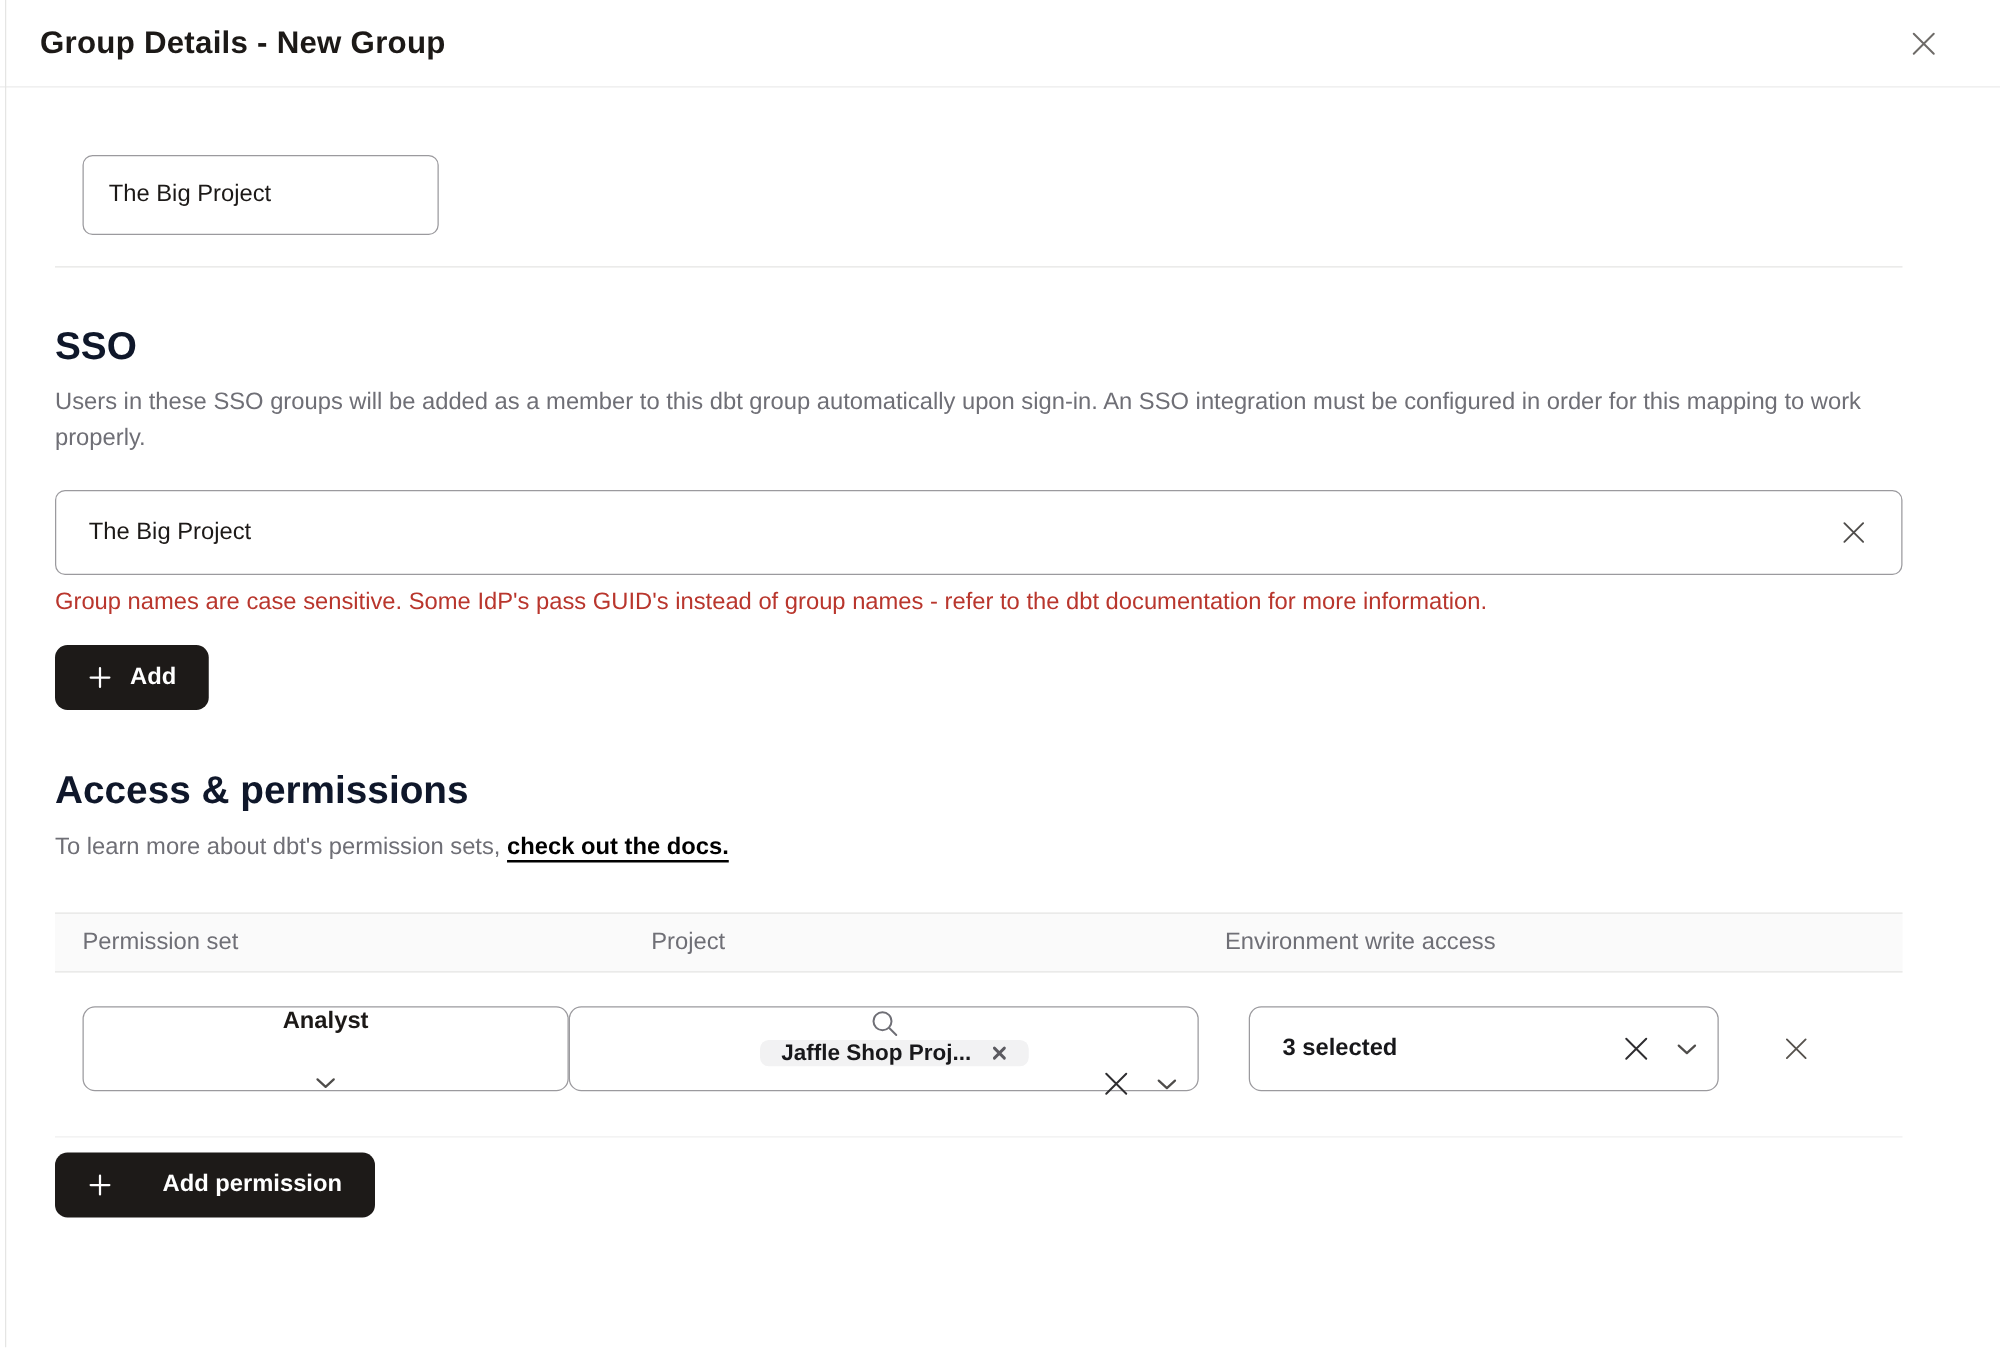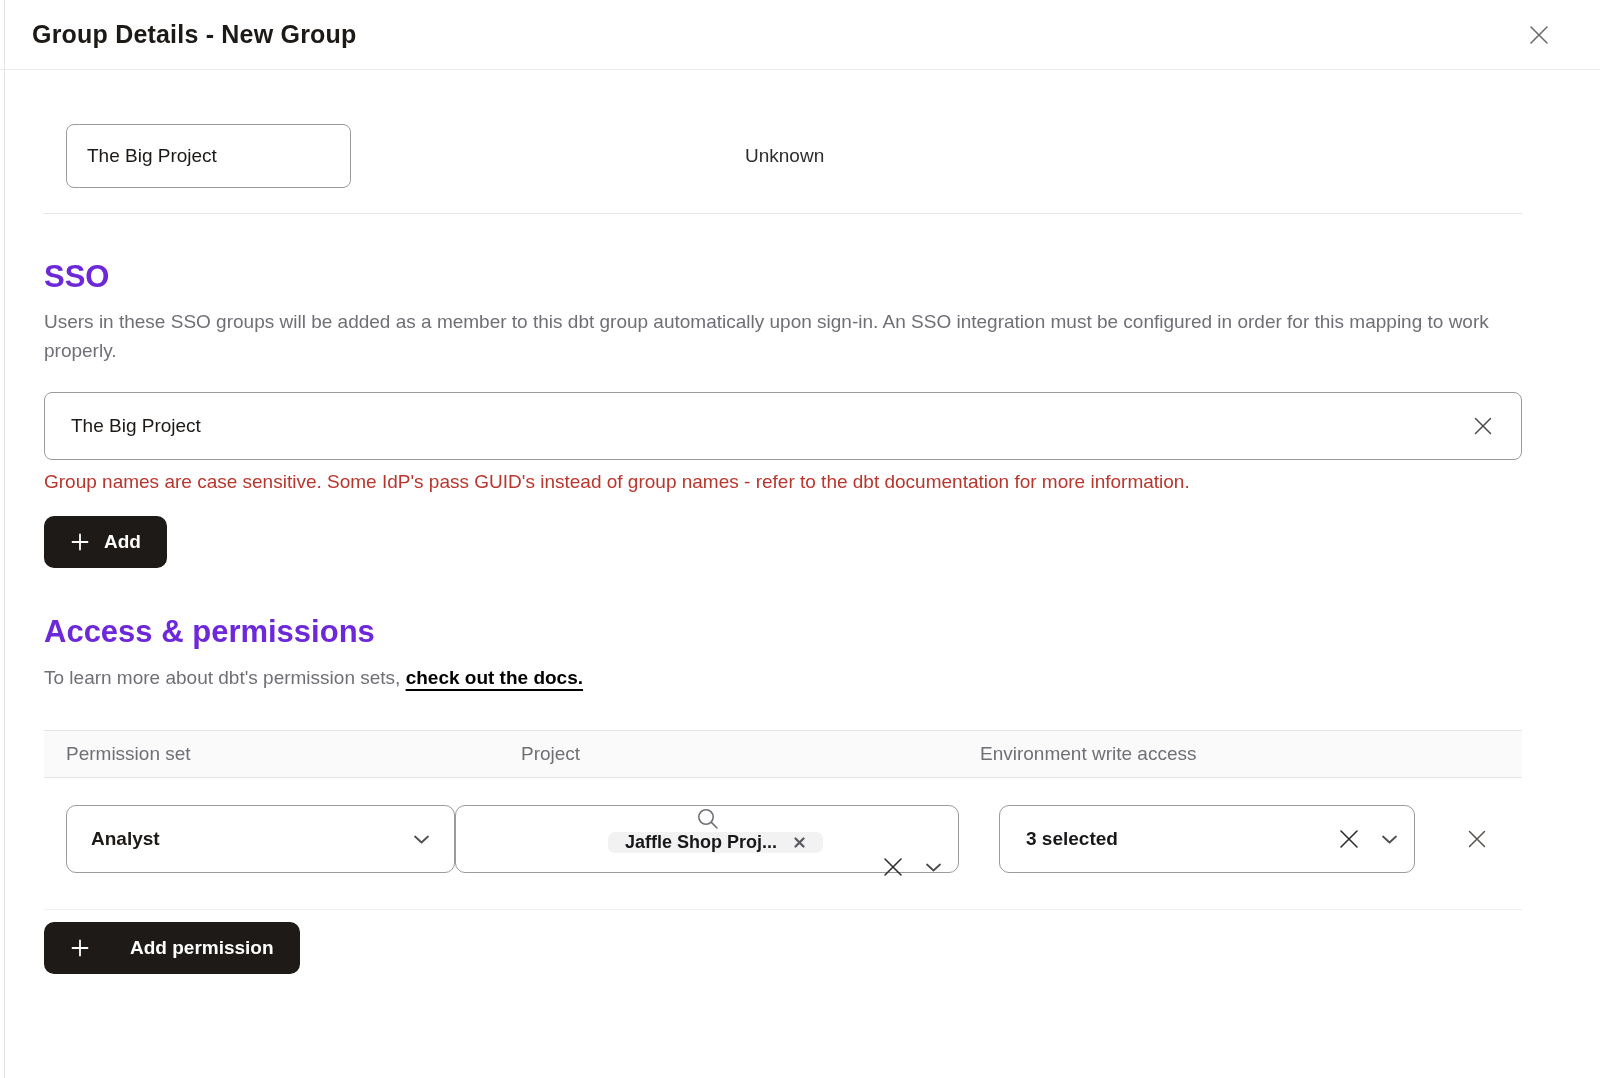--- a/index.html
+++ b/index.html
@@ -42,21 +42,21 @@
   .t1-body { align-items: center; padding: 25px 0; border-bottom: 1px solid #e5e5e4; }
   .name-input {
     margin-left: 22px; width: 285px; height: 64px;
     border: 1px solid #9b9a9e; border-radius: 8px;
     font-size: 19px; font-weight: 500; color: #1c1917;
     padding: 0 20px; font-family: "Liberation Sans", sans-serif;
     background: #fff;
   }
   .cell-text { padding-left: 22px; font-size: 19px; color: #2e2d30; }
   
-  .section-h { font-size: 31px; font-weight: 700; margin: 0; color: #6d28d9; }
+  .section-h { font-size: 31px; font-weight: 700; margin: 0; color: #0f172a; }
   .sso-h { margin-top: 45px; }
   .section-desc {
     margin: 12px 0 0; font-size: 19px; line-height: 29px; color: #6f6f76;
   }
   
   .sso-field {
     margin-top: 27px; height: 68px;
     border: 1px solid #9b9a9e; border-radius: 8px;
     display: flex; align-items: center; padding: 0 24px;
     background: #fff;
@@ -93,24 +93,24 @@
     display: flex; align-items: center;
     padding: 27px 0 36px 0;
     border-bottom: 1px solid #f0f0ef;
   }
   .select-box {
     height: 68px; border: 1px solid #9b9a9e; border-radius: 10px;
     display: flex; align-items: center; background: #fff; cursor: pointer;
   }
   .select-permission {
     margin-left: 22px; width: 389px; justify-content: space-between;
-    padding: 0 24px; font-size: 19px; font-weight: 600; color: #1c1917;
+    padding: 0 24px; font-size: 19px; font-weight: 600; color: #1c1917; flex-direction: column;
   }
   .select-project { width: 504px; padding: 0 16px 0 18px; flex-direction: column; }
-  .select-env { margin-left: 40px; width: 416px; padding: 0 16px 0 26px; }
+  .select-env { margin-left: 40px; width: 376px; padding: 0 16px 0 26px; }
   .chip {
     margin-left: 15px; background: #f2f2f3; border-radius: 7px; height: 45px;
     display: flex; align-items: center; gap: 16px; padding: 0 17px;
     font-size: 18px; font-weight: 700; color: #18181b; white-space: nowrap;
   }
   .env-label { font-size: 19px; font-weight: 700; color: #18181b; }
   .ctrl-right { margin-left: auto; display: flex; align-items: center; gap: 18px; }
   .row-delete { margin-left: 48px; }
   svg { display: block; }
 </style>
@@ -131,21 +131,20 @@
 </div>
 
 <div class="content">
 
   
   <div class="t1">
     <div class="t1-body">
       <div>
         <input class="name-input" type="text" value="The Big Project" style="">
       </div>
-      <div class="cell-text">Unknown</div>
     </div>
   </div>
 
   
   <h2 class="section-h sso-h">SSO</h2>
   <p class="section-desc">Users in these SSO groups will be added as a member to this dbt group automatically upon sign-in. An SSO integration must be configured in order for this mapping to work properly.</p>
 
   <div class="sso-field">
     <input type="text" value="The Big Project" style="">
     <button class="icon-btn" aria-label="Clear">

